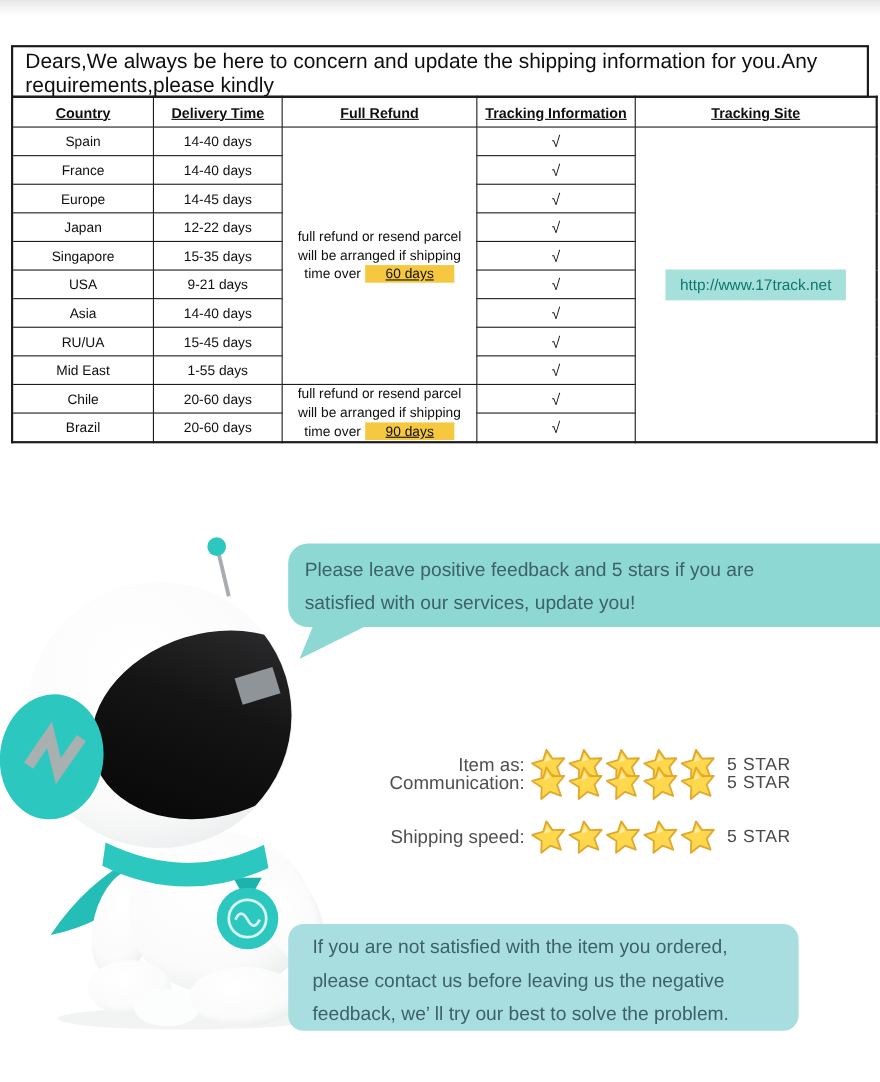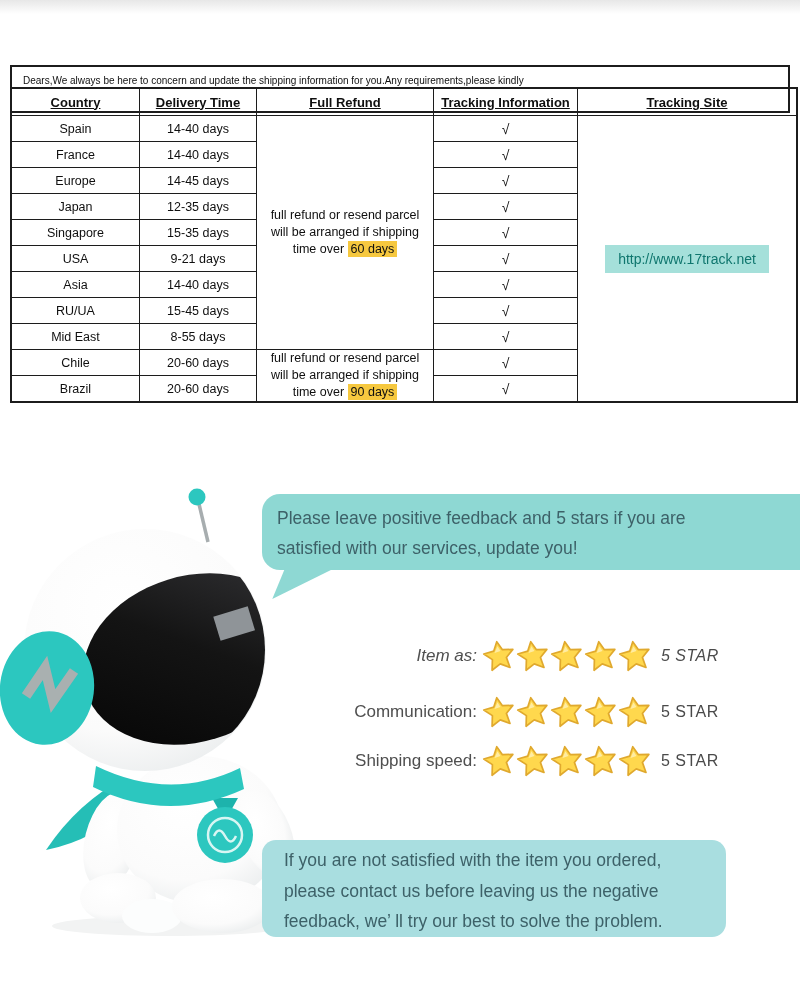--- a/index.html
+++ b/index.html
@@ -12,30 +12,30 @@
     --btext:#3d6168;
     --border:#1c1c1c;
   }
   html,body{margin:0;padding:0;background:#fff;}
   .canvas{position:relative;width:800px;height:984px;background:#ffffff;overflow:hidden;
           font-family:"Liberation Sans",sans-serif;}
   .top-fade{position:absolute;left:0;top:0;width:800px;height:14px;
             background:linear-gradient(#e7e7e7,#ffffff);}
   
   .notice{position:absolute;left:10px;top:41px;width:780px;height:48px;box-sizing:border-box;
-          border:2px solid var(--border);padding:3px 11px 0 11px;font-size:10px;line-height:21.5px;color:#0f0f0f;margin-top:24px;}
+          border:2px solid var(--border);padding:3px 11px 0 11px;font-size:19px;line-height:21.5px;color:#0f0f0f;}
   
   table.ship{position:absolute;left:10px;top:87px;width:780px;border-collapse:collapse;
              table-layout:fixed;border:2px solid var(--border);}
   table.ship th, table.ship td{border:1px solid var(--border);text-align:center;vertical-align:middle;
              color:#0f0f0f;padding:0;overflow:hidden;}
   table.ship th{height:26px;font-size:13px;font-weight:bold;text-decoration:underline;}
   table.ship td{height:25px;font-size:12.5px;}
   td.refund{text-align:left;padding:2px 6px 2px 8px;line-height:17px;font-size:12.5px;}
-  td.refund .hl{background:var(--hl);padding:1px 3px;}
+  td.refund .hl{background:var(--hl);padding:1px 19px;text-decoration:underline;}
   .checkmark{font-size:14px;}
   .url-pill{display:inline-block;background:var(--urlbg);padding:6px 13px;font-size:14px;color:#0f766e;}
   
   .bubble{position:absolute;left:262px;top:494px;width:593px;height:76px;box-sizing:border-box;
           background:var(--bubble);border-radius:18px;color:var(--btext);
           font-size:17.5px;line-height:30px;padding:9px 0 0 15px;}
   .bubble-tail{position:absolute;left:271px;top:568px;width:64px;height:31px;background:var(--bubble);
           clip-path:polygon(2% 100%, 22% 0, 100% 0);}
   
   .rating-row{position:absolute;left:0;height:34px;display:flex;align-items:center;}
@@ -86,21 +86,21 @@
           <td>14-40 days</td>
           <td><span class="checkmark">√</span></td>
         </tr>
         <tr>
           <td>Europe</td>
           <td>14-45 days</td>
           <td><span class="checkmark">√</span></td>
         </tr>
         <tr>
           <td>Japan</td>
-          <td>12-35 days</td>
+          <td>12-22 days</td>
           <td><span class="checkmark">√</span></td>
         </tr>
         <tr>
           <td>Singapore</td>
           <td>15-35 days</td>
           <td><span class="checkmark">√</span></td>
         </tr>
         <tr>
           <td>USA</td>
           <td>9-21 days</td>
@@ -111,21 +111,21 @@
           <td>14-40 days</td>
           <td><span class="checkmark">√</span></td>
         </tr>
         <tr>
           <td>RU/UA</td>
           <td>15-45 days</td>
           <td><span class="checkmark">√</span></td>
         </tr>
         <tr>
           <td>Mid East</td>
-          <td>8-55 days</td>
+          <td>1-55 days</td>
           <td><span class="checkmark">√</span></td>
         </tr>
         <tr>
           <td>Chile</td>
           <td>20-60 days</td>
           <td class="refund" rowspan="2">
             <div>full refund or resend parcel</div>
             <div>will be arranged if shipping</div>
             <div>time over <span class="hl">90 days</span></div>
           </td>
@@ -186,21 +186,21 @@
     </g>
   </svg>
 
   <div class="bubble">
     <div>Please leave positive feedback and 5 stars if you are</div>
     <div>satisfied with our services, update you!</div>
   </div>
   <div class="bubble-tail"></div>
 
   <div>
-      <div class="rating-row" style="top: 639px; font-style: italic;">
+      <div class="rating-row" style="top: 679px;">
         <span class="rating-label">Item as:</span>
         <span class="stars">
           <span class="star"><svg width="34" height="34" viewBox="0 0 24 24">
               <path d="M12 1.8 L15.1 8 L22.4 8.9 L17 13.8 L18.4 21.2 L12 17.6 L5.6 21.2 L7 13.8 L1.6 8.9 L8.9 8 Z" style="fill:var(--star)" stroke="#e0a92e" stroke-width="1.2" stroke-linejoin="round"></path>
               <path d="M12 5 L13.6 8.6 L9.2 9.4 Z" fill="#fff0b3" opacity="0.85"></path>
             </svg></span>
           <span class="star"><svg width="34" height="34" viewBox="0 0 24 24">
               <path d="M12 1.8 L15.1 8 L22.4 8.9 L17 13.8 L18.4 21.2 L12 17.6 L5.6 21.2 L7 13.8 L1.6 8.9 L8.9 8 Z" style="fill:var(--star)" stroke="#e0a92e" stroke-width="1.2" stroke-linejoin="round"></path>
               <path d="M12 5 L13.6 8.6 L9.2 9.4 Z" fill="#fff0b3" opacity="0.85"></path>
             </svg></span>

